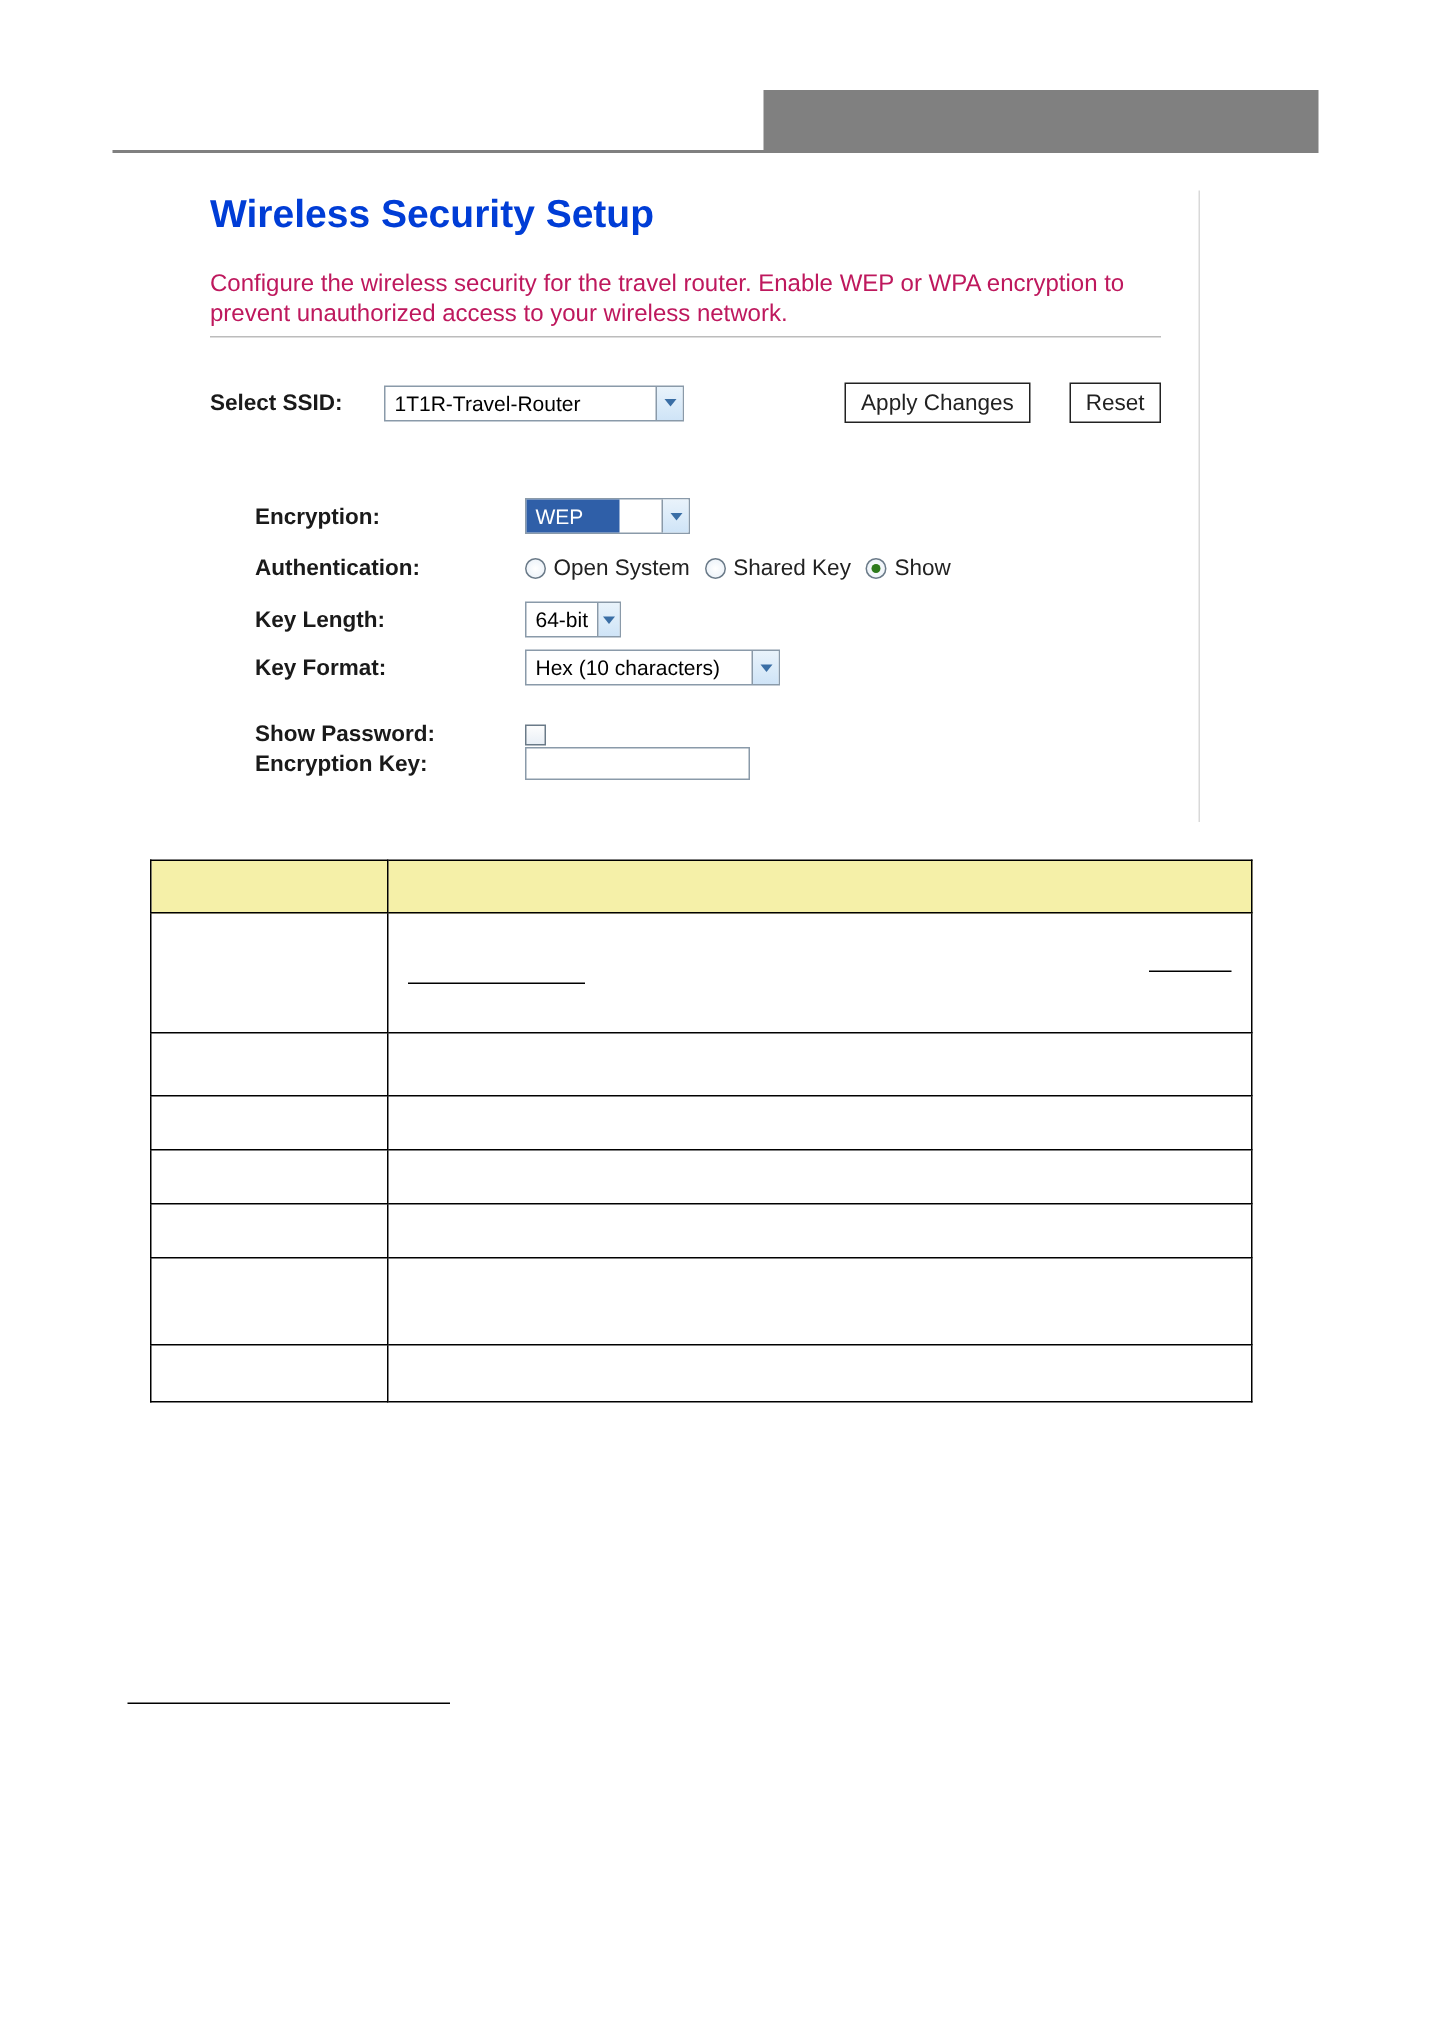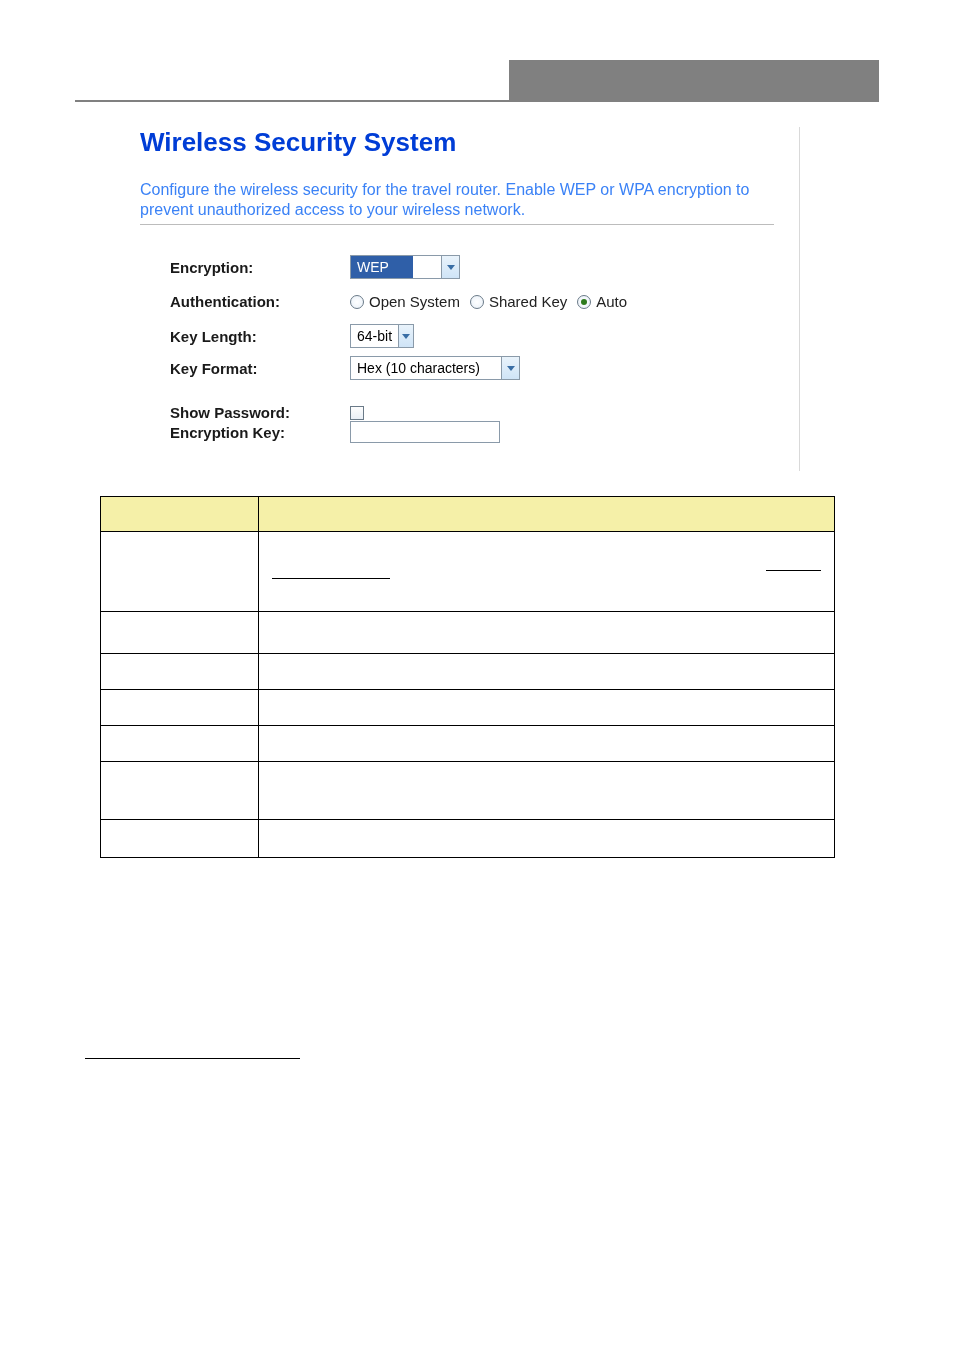--- a/index.html
+++ b/index.html
@@ -30,21 +30,21 @@
     border-right: 1px solid #d9d9d9;
     padding: 0 25px 20px 0;
   }
   .title {
     color: #003dd6;
     font-weight: bold;
     font-size: 26px;
     margin: 0 0 22px 0;
   }
   .desc {
-    color: #3b82f6;
+    color: #be185d;
     font-size: 16px;
     line-height: 1.25;
     margin: 0 0 4px 0;
   }
   .thin-hr {
     border: none;
     border-top: 1px solid #bcbcbc;
     margin: 0 0 30px 0;
   }
   .row {
@@ -183,24 +183,37 @@
 <body>
 
 <div class="top-divider-wrap clearfix">
   <div class="grey-band"></div>
 </div>
 <div style="padding:0 75px;">
     <hr class="top-hr">
   </div>
 
 <div class="panel">
-  <h2 class="title">Wireless Security System</h2>
+  <h2 class="title">Wireless Security Setup</h2>
   <p class="desc">Configure the wireless security for the travel router. Enable WEP or WPA encryption to prevent unauthorized access to your wireless network.</p>
   <hr class="thin-hr">
 
+  <div class="row ssid-row">
+    <span class="lbl">Select SSID:</span>
+    <span class="faux-select" style="width:200px;">
+      <span class="faux-select-text" style="flex:1;">1T1R-Travel-Router</span>
+      <span class="faux-select-btn">
+          <span class="chevron"></span>
+        </span>
+    </span>
+    <span style="flex:1"></span>
+    <button class="btn">Apply Changes</button>
+    <span style="width:14px"></span>
+    <button class="btn">Reset</button>
+  </div>
 
   <div class="row indent">
     <span class="lbl">Encryption:</span>
     <span class="faux-select selected" style="width:110px;gap:28px;">
       <span class="faux-select-text" style="flex:1;">WEP</span>
       <span class="faux-select-btn">
           <span class="chevron"></span>
         </span>
     </span>
   </div>
@@ -210,21 +223,21 @@
     <span class="radio">
       <span class="radio-dot"></span>
       <span>Open System</span>
     </span>
     <span class="radio">
       <span class="radio-dot"></span>
       <span>Shared Key</span>
     </span>
     <span class="radio checked">
       <span class="radio-dot"></span>
-      <span>Auto</span>
+      <span>Show</span>
     </span>
   </div>
 
   <div class="row indent" style="margin-bottom:8px;">
     <span class="lbl">Key Length:</span>
     <span class="faux-select" style="width:64px;">
       <span class="faux-select-text" style="flex:1;">64-bit</span>
       <span class="faux-select-btn">
           <span class="chevron"></span>
         </span>

